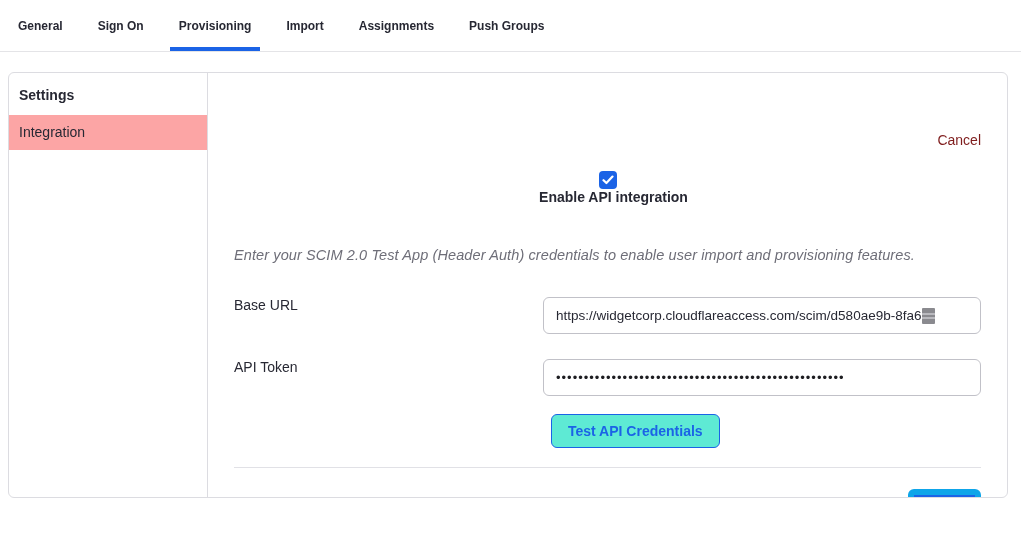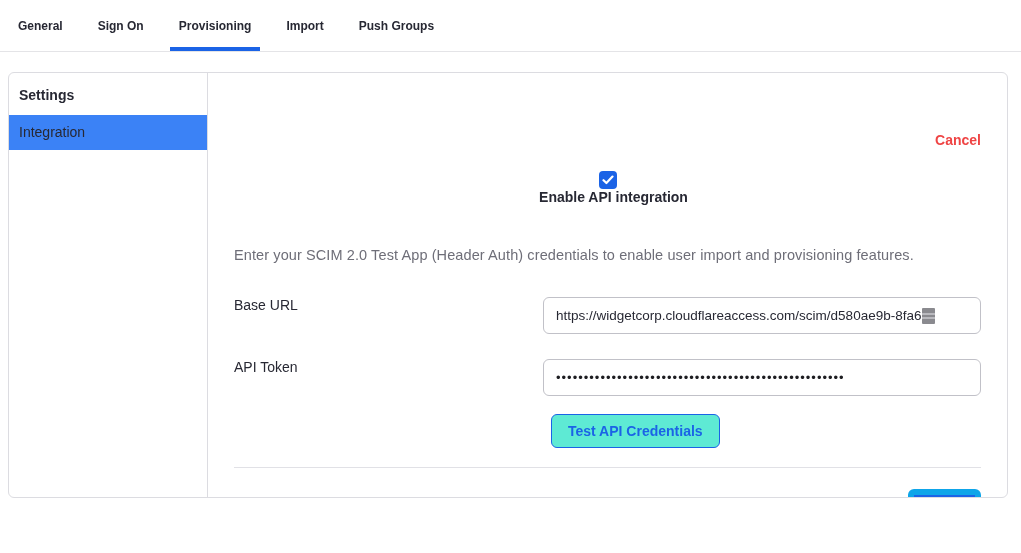--- a/index.html
+++ b/index.html
@@ -60,30 +60,30 @@
     padding: 2px 10px 12px 10px;
   }
   .side-item {
     font-size: 14px;
     height: 35px;
     line-height: 35px;
     padding-left: 10px;
     cursor: pointer;
     color: #272833;
   }
-  .side-item.selected { background: #3b82f6; }
+  .side-item.selected { background: #fca5a5; }
 
   
   .content { flex: 1; padding: 0 26px; }
 
   .cancel-row { padding-top: 58px; text-align: right; height: 78px; }
   .cancel-link {
-    color: #ef4444;
-    font-size: 14px;
-    font-weight: bold;
+    color: #7f1d1d;
+    font-size: 14px;
+    font-weight: normal;
     text-decoration: none;
     cursor: pointer;
   }
 
   .checkbox-row {
     margin-top: 20px;
     display: flex;
     align-items: center;
     flex-direction: column;
   }
@@ -102,20 +102,21 @@
     margin-left: 12px;
     font-size: 14px;
     font-weight: bold;
   }
 
   .description {
     margin-top: 42px;
     font-size: 14.5px;
     color: #6e6e78;
     letter-spacing: 0.1px;
+    font-style: italic;
   }
 
   .field-row {
     display: flex;
     align-items: flex-start;
   }
   .field-row.base { margin-top: 34px; }
   .field-row.token { margin-top: 25px; }
   .field-label {
     width: 309px;
@@ -189,20 +190,21 @@
   }
 </style>
 </head>
 <body>
 
 <div class="tabbar">
   <div class="tab">General</div>
   <div class="tab">Sign On</div>
   <div class="tab active">Provisioning</div>
   <div class="tab">Import</div>
+  <div class="tab">Assignments</div>
   <div class="tab">Push Groups</div>
 </div>
 
 <div class="panel">
 
   <div class="side">
     <div class="side-heading">Settings</div>
     <div class="side-item selected">Integration</div>
   </div>
 

